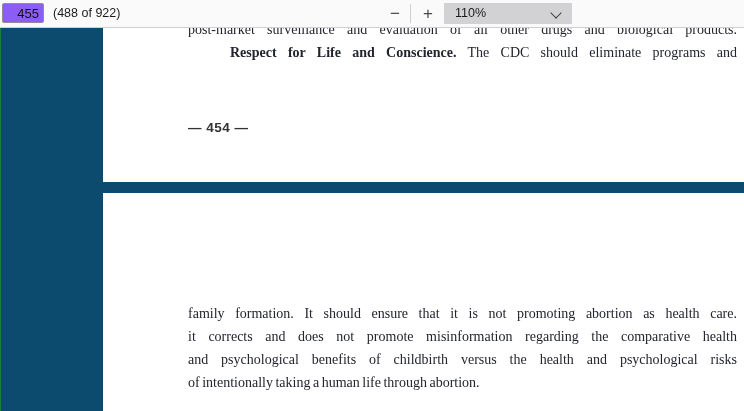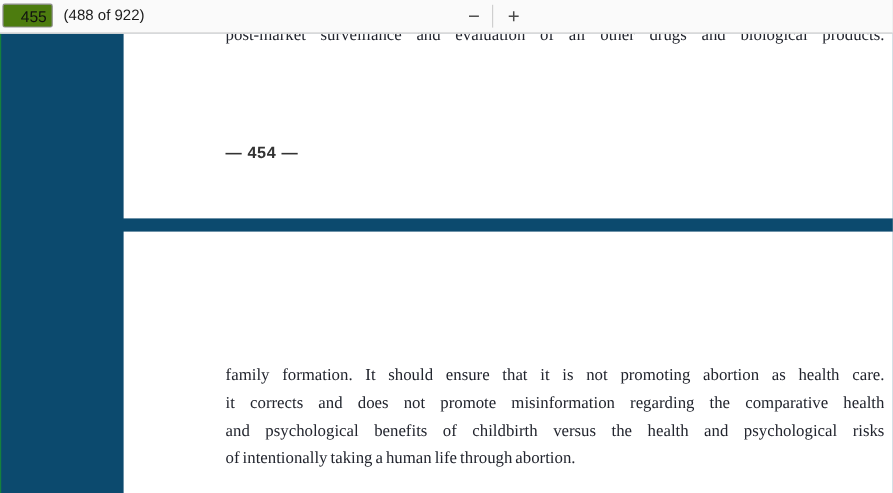--- a/index.html
+++ b/index.html
@@ -7,21 +7,21 @@
     width:744px;height:411px;overflow:hidden;position:relative;
     font-family:"Liberation Sans",sans-serif;background:#d3d3d6;
   }
   
   .toolbar{
     position:absolute;left:0;top:0;width:744px;height:27px;
     background:#fafafa;border-bottom:1px solid #cfcfcf;z-index:5;
   }
   .page-input{
     position:absolute;left:2px;top:3px;width:34px;height:18px;
-    border:1px solid #8f8f8f;border-radius:2px;background:#4d7c0f;
+    border:1px solid #8f8f8f;border-radius:2px;background:#8b5cf6;
     font-family:"Liberation Sans",sans-serif;font-size:13px;color:#111;
     text-align:right;padding:0 4px 0 2px;outline:none;
   }
   .page-count{
     position:absolute;left:53px;top:0;height:14px;line-height:27px;
     font-size:12.5px;color:#1b1b1b;
   }
   .tool-btn{
     position:absolute;top:0;width:24px;height:27px;line-height:26px;
     text-align:center;font-size:17px;color:#4a4a4a;cursor:pointer;
@@ -84,27 +84,32 @@
 <body>
 
 <div class="toolbar">
   <input class="page-input" type="text" value="455" style="">
   <span class="page-count">(488 of 922)</span>
 
   <button class="tool-btn btn-minus">−</button>
   <div class="tb-divider"></div>
   <button class="tool-btn btn-plus">+</button>
 
+  <div class="zoom-dd">
+    <span class="val">110%</span>
+    <span class="chev"></span>
+  </div>
 </div>
 
 <div class="viewer">
 
   <div class="page page1">
     <div class="col serif" style="top:23px;">
       <div class="jline">post-market surveillance and evaluation of all other drugs and biological products.</div>
+      <div class="jline indent"><span class="b">Respect for Life and Conscience.</span><span> The CDC should eliminate programs and</span></div>
     </div>
     <div class="pg-footer">— 454 —</div>
   </div>
 
   <div class="page page2">
     <div class="col serif" style="top:109px;">
       <div class="jline">family formation. It should ensure that it is not promoting abortion as health care.</div>
       <div class="jline">it corrects and does not promote misinformation regarding the comparative health</div>
       <div class="jline">and psychological benefits of childbirth versus the health and psychological risks</div>
       <div class="lastline">of intentionally taking a human life through abortion.</div>

